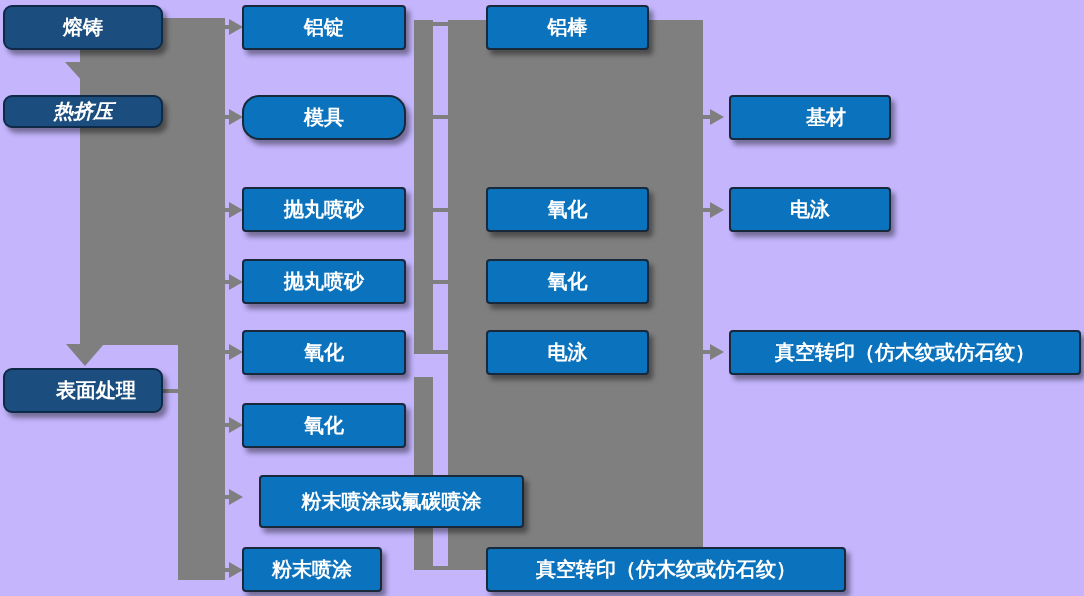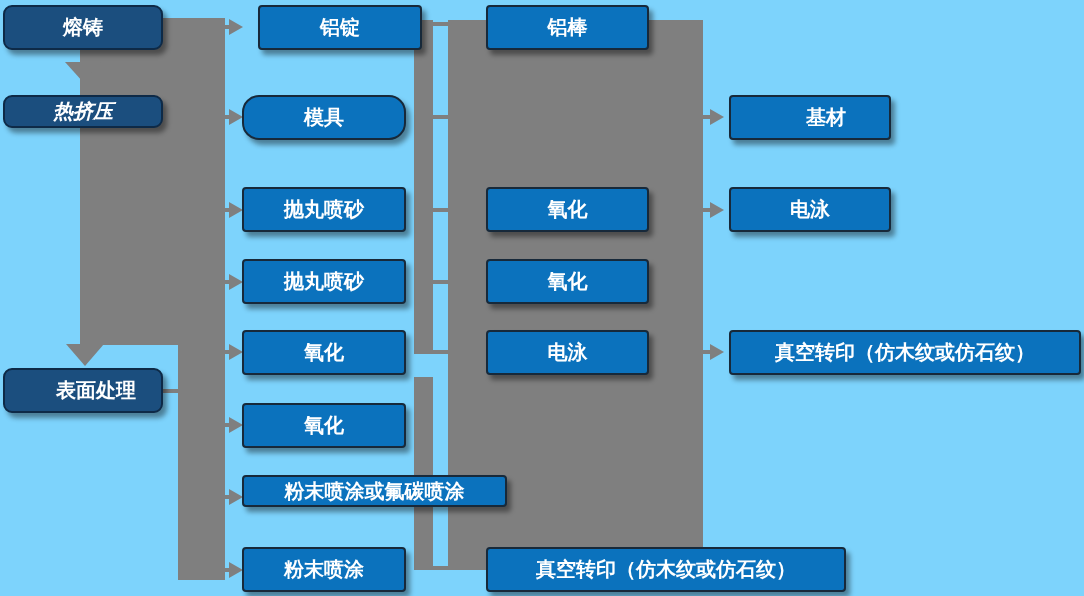--- a/index.html
+++ b/index.html
@@ -1,19 +1,19 @@
 <!DOCTYPE html>
 <html><head>
 <meta charset="utf-8">
 <style>
   html,body{margin:0;padding:0;background:#ffffff;}
   .canvas{
     position:relative;
     width:1084px;height:596px;
-    background:#7dd3fc;
+    background:#c4b5fd;
     font-family:"Liberation Sans","DejaVu Sans",sans-serif;
     overflow:hidden;
   }
   .gray{position:absolute;background:#7f7f7f;}
   .box{
     position:absolute;
     box-sizing:border-box;
     display:flex;align-items:center;justify-content:center;
     color:#ffffff;
     font-size:20px;font-weight:bold;
@@ -88,28 +88,28 @@
   <div class="tri-right" style="left:710px;top:109px;"></div>
   <div class="gray" style="left:700px;top:208px;width:10px;height:4px;"></div>
   <div class="tri-right" style="left:710px;top:202px;"></div>
   <div class="gray" style="left:700px;top:350px;width:10px;height:4px;"></div>
   <div class="tri-right" style="left:710px;top:344px;"></div>
 
   <div class="box dark" style="left:3px;top:5px;width:160px;height:45px;">熔铸</div>
   <div class="box dark" style="left:3px;top:95px;width:160px;height:33px;font-style:italic;">热挤压</div>
   <div class="box dark" style="left:3px;top:368px;width:160px;height:45px;padding-left:26px;">表面处理</div>
 
-  <div class="box bright" style="left:242px;top:5px;width:164px;height:45px;margin-left:16px;">铝锭</div>
+  <div class="box bright" style="left:242px;top:5px;width:164px;height:45px;">铝锭</div>
   <div class="box bright" style="left:242px;top:95px;width:164px;height:45px;border-radius:17px;">模具</div>
   <div class="box bright" style="left:242px;top:187px;width:164px;height:45px;">抛丸喷砂</div>
   <div class="box bright" style="left:242px;top:259px;width:164px;height:45px;">抛丸喷砂</div>
   <div class="box bright" style="left:242px;top:330px;width:164px;height:45px;">氧化</div>
   <div class="box bright" style="left:242px;top:403px;width:164px;height:45px;">氧化</div>
-  <div class="box bright" style="left:242px;top:475px;width:265px;height:32px;">粉末喷涂或氟碳喷涂</div>
-  <div class="box bright" style="left:242px;top:547px;width:164px;height:45px;">粉末喷涂</div>
+  <div class="box bright" style="left:259px;top:475px;width:265px;height:53px;">粉末喷涂或氟碳喷涂</div>
+  <div class="box bright" style="left:242px;top:547px;width:140px;height:45px;">粉末喷涂</div>
 
   <div class="box bright" style="left:486px;top:5px;width:163px;height:45px;">铝棒</div>
   <div class="box bright" style="left:486px;top:187px;width:163px;height:45px;">氧化</div>
   <div class="box bright" style="left:486px;top:259px;width:163px;height:45px;">氧化</div>
   <div class="box bright" style="left:486px;top:330px;width:163px;height:45px;">电泳</div>
   <div class="box bright" style="left:486px;top:547px;width:360px;height:45px;">真空转印（仿木纹或仿石纹）</div>
 
   <div class="box bright" style="left:729px;top:95px;width:162px;height:45px;padding-left:32px;">基材</div>
   <div class="box bright" style="left:729px;top:187px;width:162px;height:45px;">电泳</div>
   <div class="box bright" style="left:729px;top:330px;width:352px;height:45px;">真空转印（仿木纹或仿石纹）</div>

